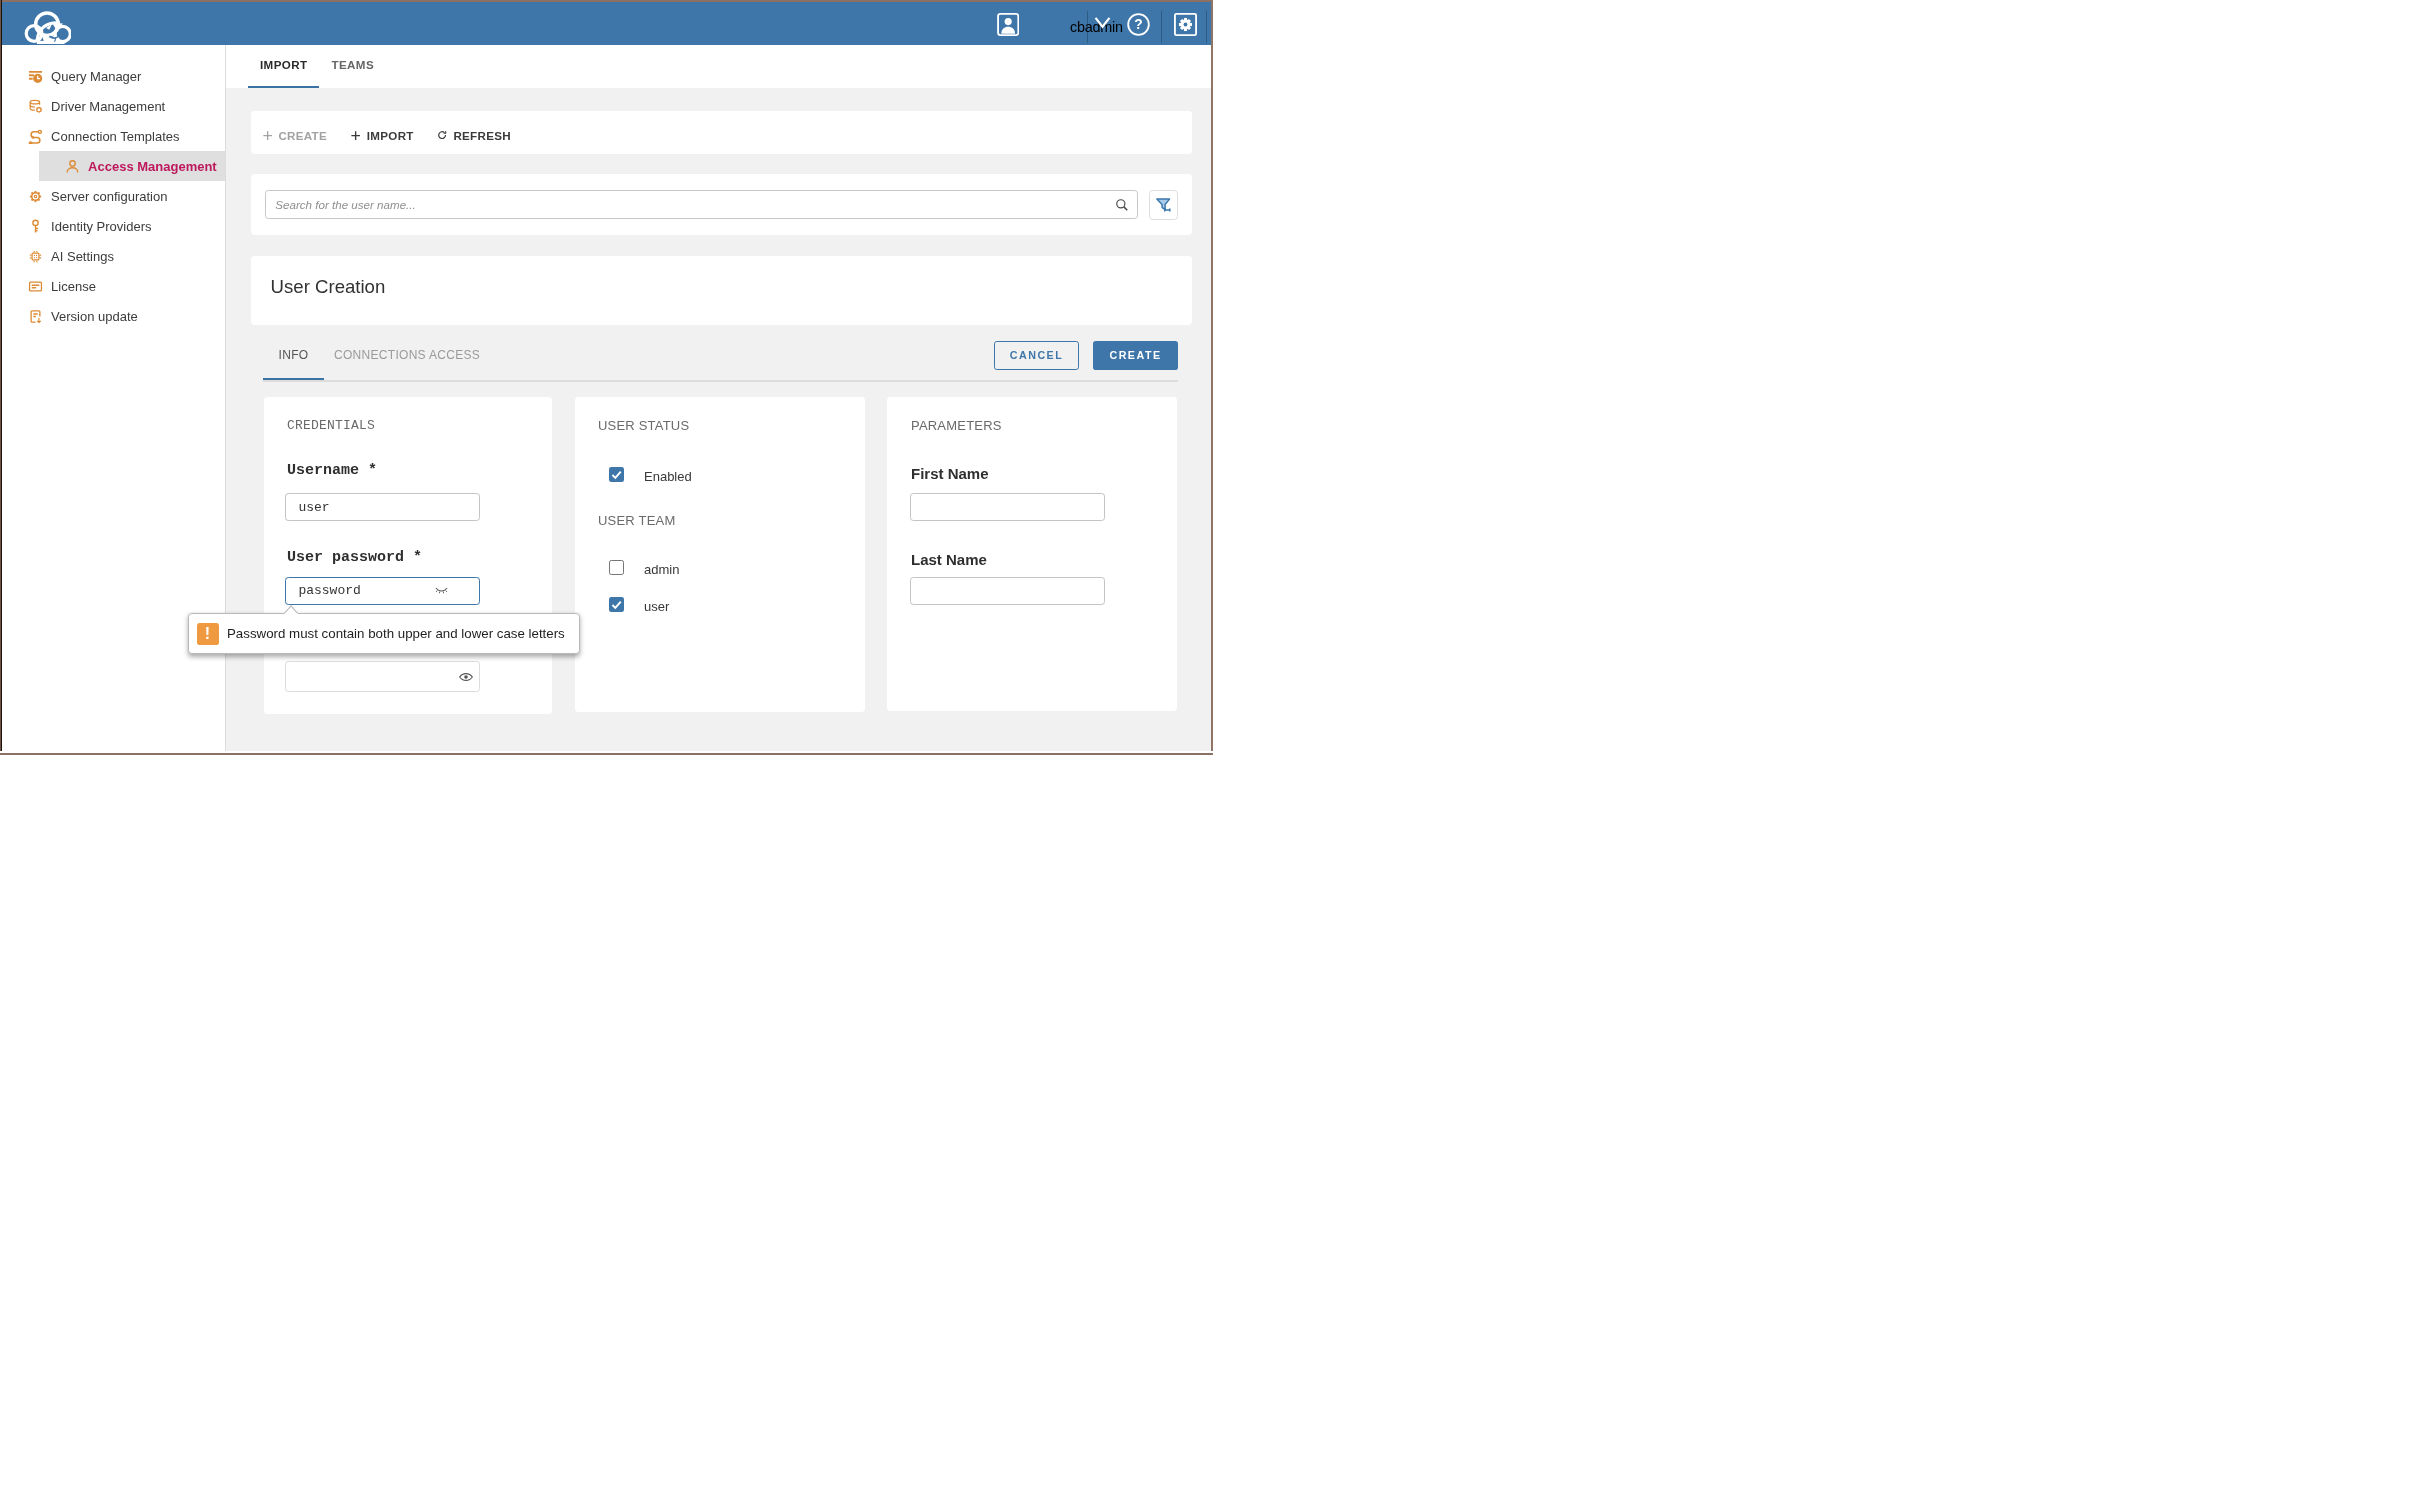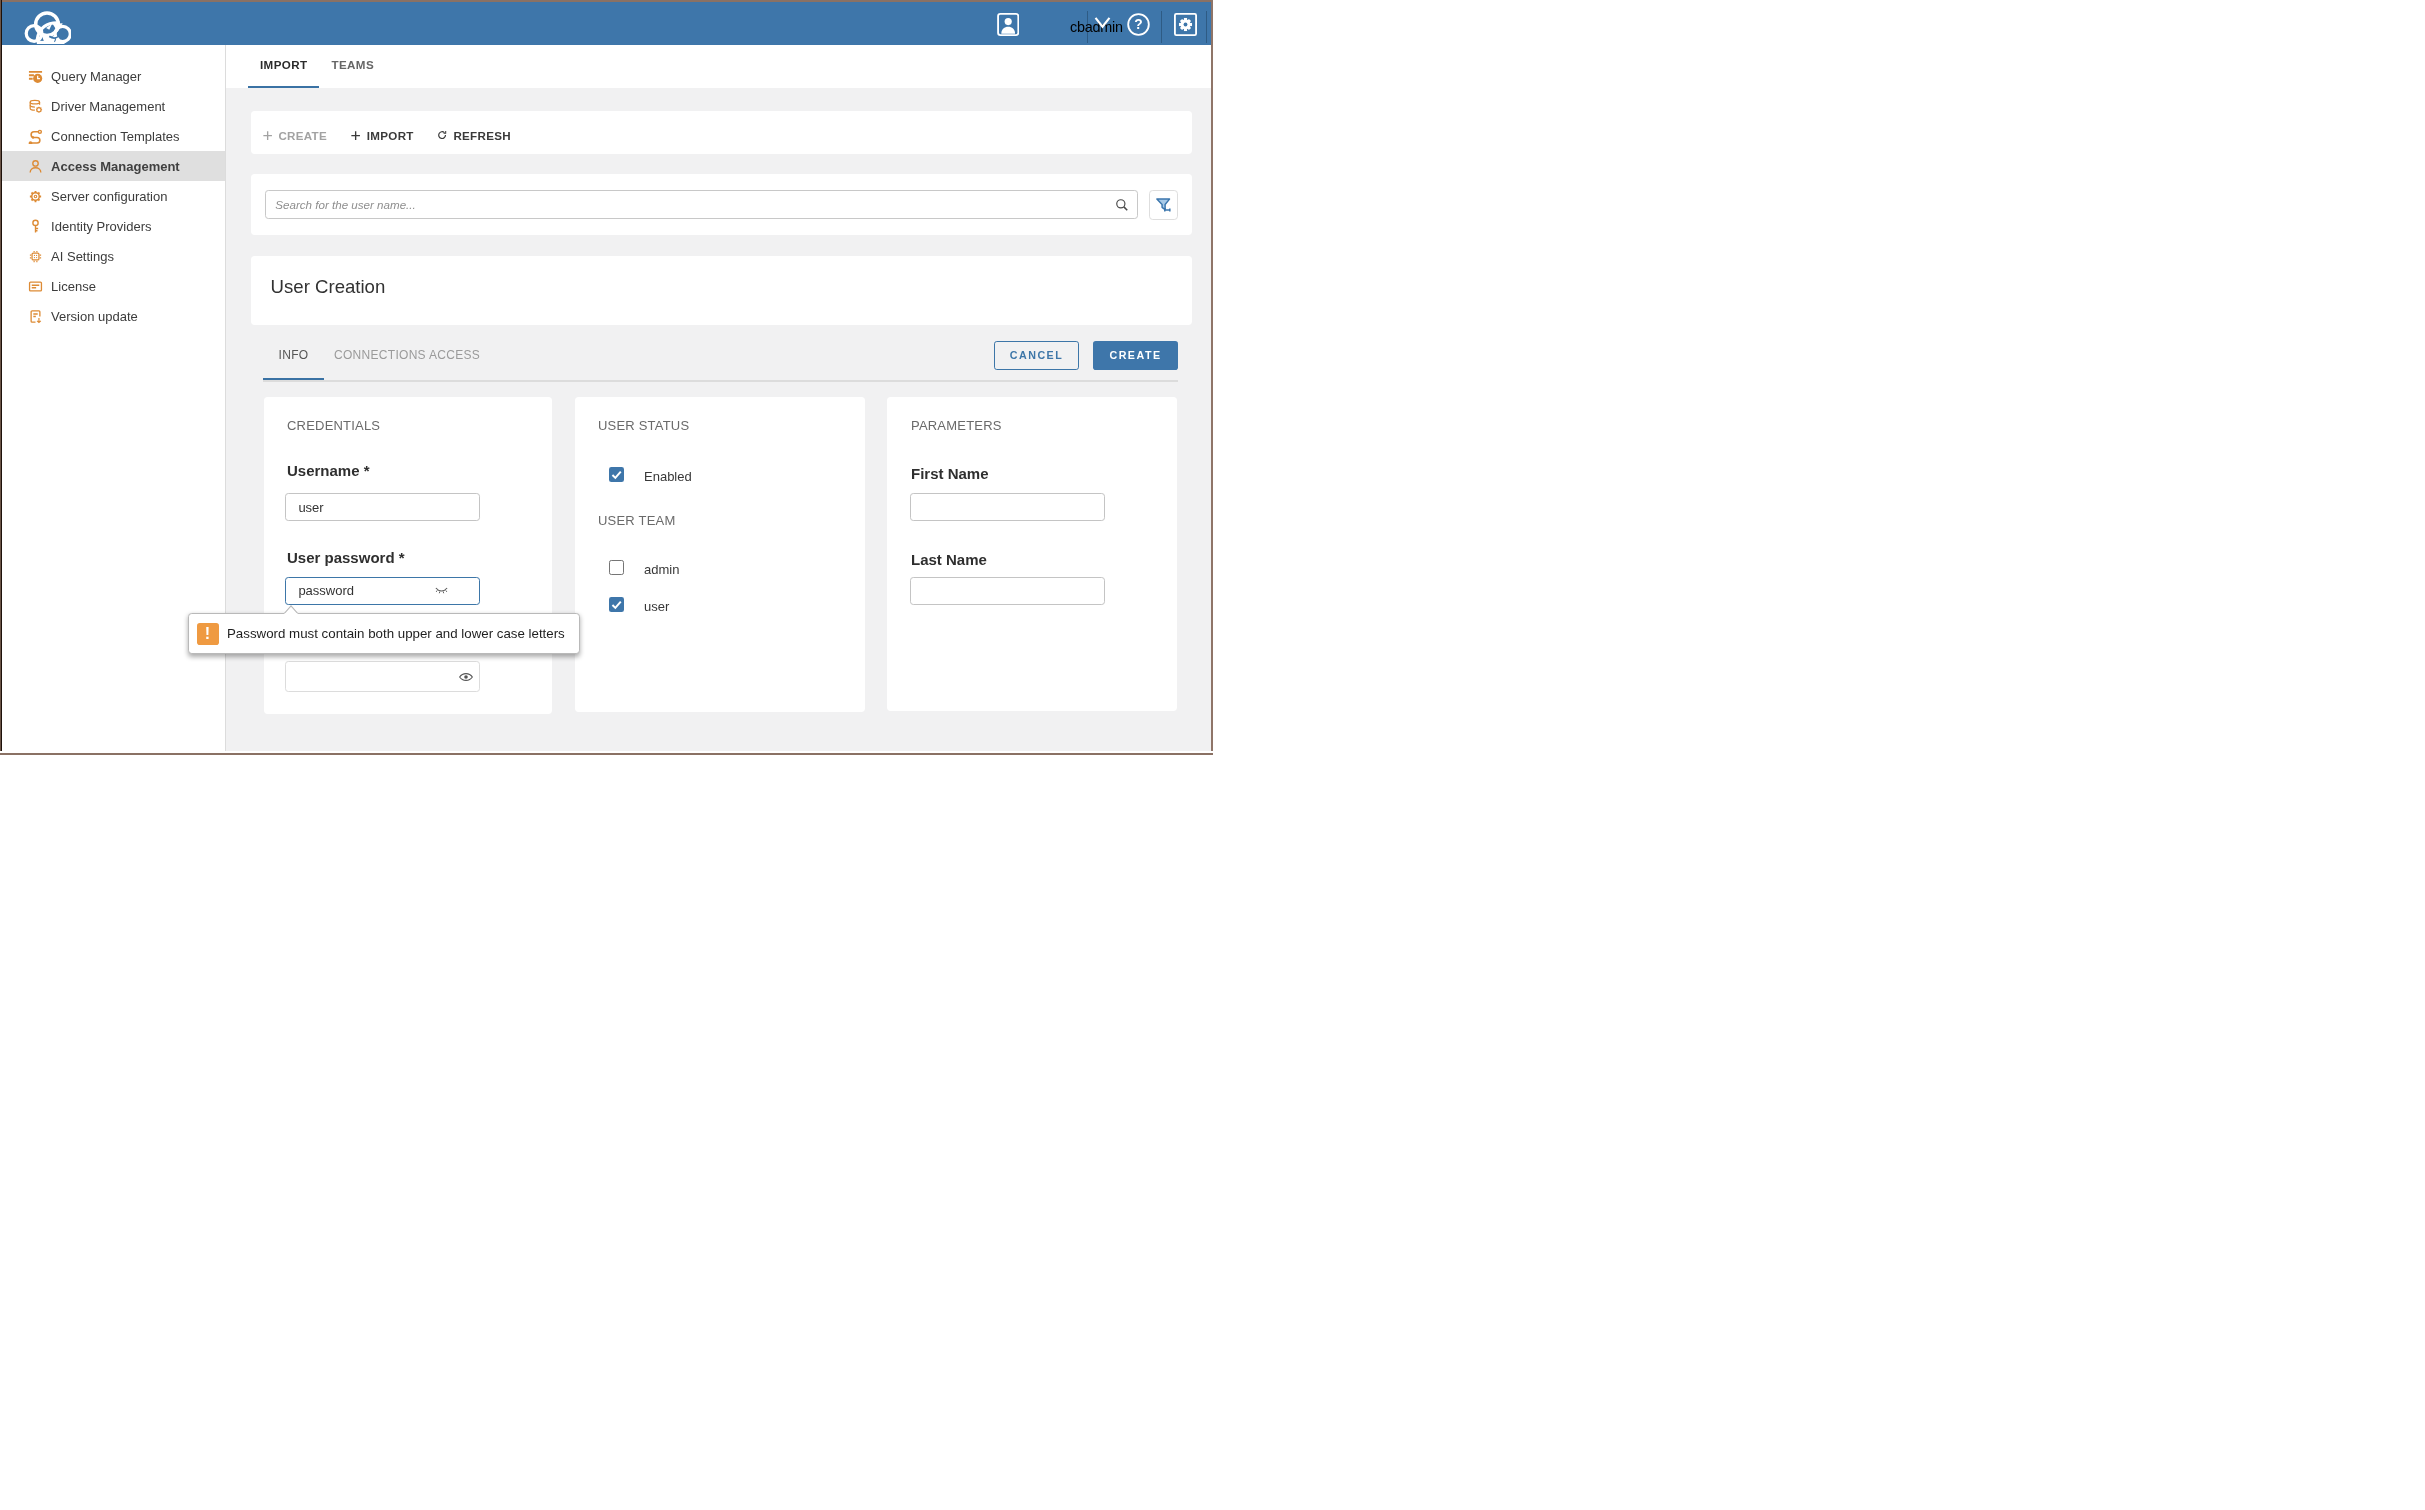--- a/index.html
+++ b/index.html
@@ -22,21 +22,21 @@
 .chev { position:absolute; left:1092px; top:14.4px; }
 .qhelp { position:absolute; left:1125px; top:10.7px; }
 .gearsq { position:absolute; left:1172px; top:10.7px; }
 
 
 .sidebar { position:absolute; left:1.9px; top:45px; width:224px; bottom:3.7px; background:#fff; border-right:1.4px solid #dcdcdc; z-index:5; }
 .menu { padding-top:16px; }
 .mi { height:30px; display:flex; align-items:center; padding-left:26px; font-size:13px; color:#3c3c3c; }
 .mi svg { flex:0 0 15px; }
 .mi span { margin-left:8.2px; white-space:nowrap; }
-.mi.sel { background:#dfdfdf; font-weight:bold; color:#404040; }
+.mi.sel { background:#dfdfdf; font-weight:bold; color:#be185d;margin-left:37px; }
 
 
 .content { position:absolute; left:226px; top:45px; right:1.9px; bottom:3.7px; background:#f1f1f2; }
 .tabbar { position:absolute; left:0; right:0; top:0; height:43px; background:#fff; display:flex; padding-left:22px; }
 .ttab { height:100%; display:flex; align-items:center; justify-content:center; padding:0 12px 3.7px; font-weight:bold; font-size:11.6px; letter-spacing:0.4px; color:#666; position:relative; }
 .ttab.on { color:#2b2b2b; }
 .ttab.on:after { content:""; position:absolute; left:0; right:0; bottom:0; height:2.3px; background:#3a72a4; }
 
 .card { position:absolute; left:25px; width:941px; background:#fff; border-radius:3.7px; }
 .toolcard { top:66px; height:43px; display:flex; align-items:center; padding-left:11.6px; padding-top:6px; }
@@ -59,21 +59,21 @@
 .grayline { position:absolute; left:0; right:0; top:54px; height:1.9px; background:#dcdcdc; }
 .itab { position:absolute; top:0; height:54px; display:flex; align-items:flex-end; justify-content:center; font-size:12px; letter-spacing:0.3px; color:#9a9a9a; padding-bottom:18px; }
 .itab.on { color:#555; }
 .itab.on:after { content:""; position:absolute; left:0; right:0; bottom:0; height:2.3px; background:#3a72a4; }
 .btn { position:absolute; height:29px; border-radius:2.8px; font-weight:bold; font-size:10.7px; letter-spacing:1.5px; text-align:center; }
 .btn.cancel { left:731px; top:15.4px; width:85px; line-height:27px; color:#3d76a8; border:1.4px solid #3d76a8; background:#f1f1f2; }
 .btn.create { left:830px; top:15.4px; width:85px; line-height:29px; color:#fff; background:#3e76aa; }
 
 
 .col { position:absolute; top:352px; background:#fff; border-radius:3.7px; }
-.c1 { left:38px; width:288px; height:317px; }
+.c1 { left:38px; width:288px; height:317px;font-family:Liberation Mono, monospace; }
 .c2 { left:349px; width:290px; height:315px; }
 .c3 { left:661px; width:290px; height:314px; }
 .sec { position:absolute; left:23px; top:21.4px; font-size:13px; color:#6a6a6a; letter-spacing:0.2px; }
 .flabel { position:absolute; left:23px; font-size:15px; font-weight:bold; color:#2f2f2f; }
 .finput { position:absolute; left:21.4px; width:195px; height:28px; border:0.9px solid #c4c4c4; border-radius:3.3px; background:#fff; font-size:13px; color:#333; }
 .finput .val { position:absolute; left:12px; top:0; line-height:27.5px; }
 .cbx { position:absolute; width:15.4px; height:15.4px; border-radius:2.3px; }
 .cbx.on { background:#3e76aa; }
 .cbx.off { border:1.9px solid #757575; background:#fff; }
 .cblabel { position:absolute; left:69px; font-size:13px; color:#383838; }

